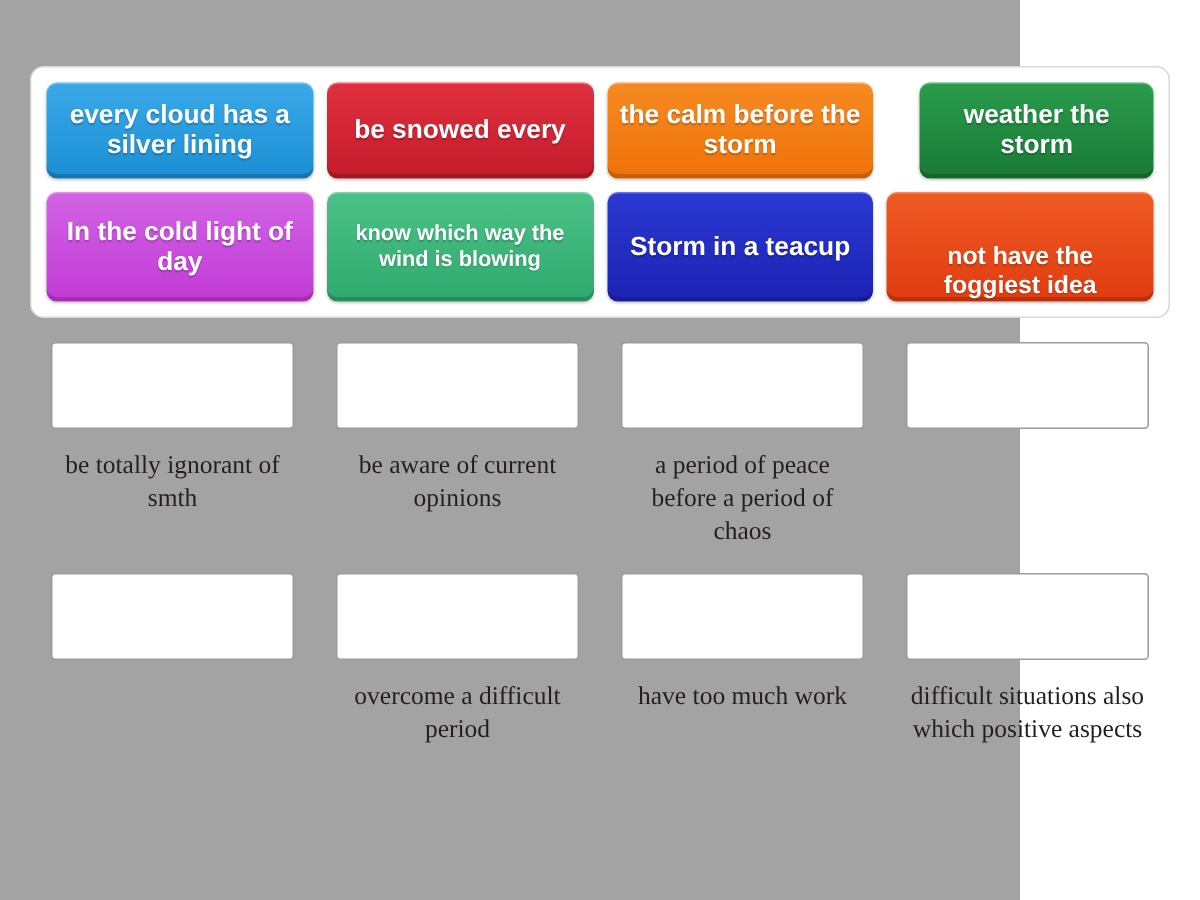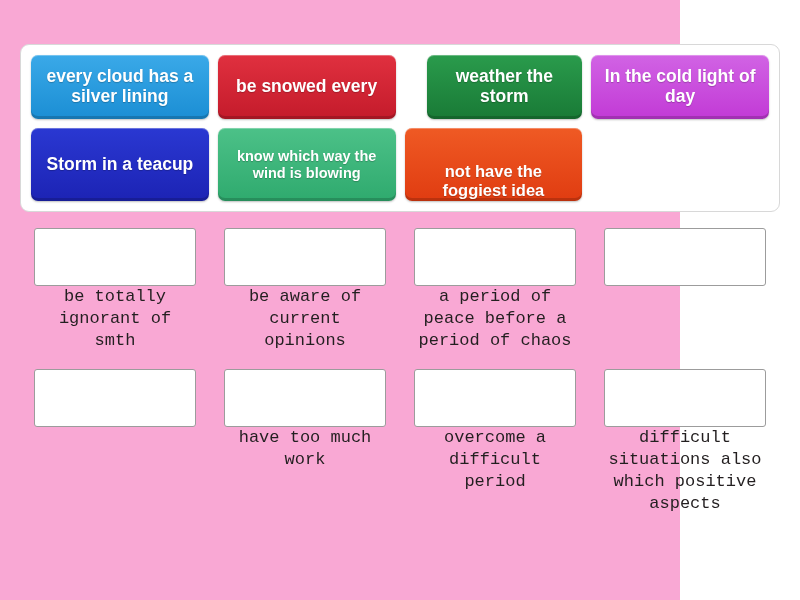--- a/index.html
+++ b/index.html
@@ -11,21 +11,21 @@
     height: 600px;
     background: #ffffff;
     font-family: "Liberation Sans", sans-serif;
     overflow: hidden;
   }
 
   #app {
     position: relative;
     width: 680px;
     height: 600px;
-    background: #f9a8d4;
+    background: #a3a3a3;
   }
 
   
   .tile-tray {
     position: absolute;
     left: 20px;
     top: 44px;
     width: 760px;
     height: 168px;
     background: #ffffff;
@@ -96,51 +96,55 @@
 
   .drop-zone {
     width: 100%;
     height: 58px;
     background: #ffffff;
     border: 1px solid #9c9c9c;
     border-radius: 3px;
   }
 
   .answer-text {
+    margin-top: 13px;
     font-size: 17px;
     color: #231f20;
     text-align: center;
     line-height: 1.28;
-    font-family: Liberation Mono, monospace;
+    font-family: Liberation Serif, serif;
   }
 </style>
 </head>
 <body>
 
 <div id="app">
 
   <div class="tile-tray">
     <div class="tile-grid" id="tile-grid">
         <div class="tile" style="background: linear-gradient(rgb(58, 169, 232) 0%, rgb(27, 142, 212) 100%);">
           <span class="tile-label fs-lg">every cloud has a silver lining</span>
         </div>
         <div class="tile" style="background: linear-gradient(rgb(224, 48, 63) 0%, rgb(196, 27, 43) 100%);">
           <span class="tile-label fs-lg">be snowed every</span>
         </div>
+        <div class="tile" style="background: linear-gradient(rgb(246, 138, 34) 0%, rgb(239, 114, 9) 100%);">
+          <span class="tile-label fs-lg">the calm before the storm</span>
+        </div>
         <div class="tile" style="background: linear-gradient(rgb(42, 155, 76) 0%, rgb(25, 122, 54) 100%); margin-left: 22px;">
           <span class="tile-label fs-lg">weather the storm</span>
         </div>
         <div class="tile" style="background: linear-gradient(rgb(209, 99, 228) 0%, rgb(194, 58, 214) 100%);">
           <span class="tile-label fs-lg">In the cold light of day</span>
         </div>
+        <div class="tile" style="background: linear-gradient(rgb(76, 193, 136) 0%, rgb(47, 170, 110) 100%);">
+          <span class="tile-label fs-sm">know which way the wind is blowing</span>
+        </div>
         <div class="tile" style="background: linear-gradient(rgb(42, 56, 210) 0%, rgb(28, 35, 180) 100%);">
           <span class="tile-label fs-lg">Storm in a teacup</span>
-        </div>
-        <div class="tile" style="background: linear-gradient(rgb(76, 193, 136) 0%, rgb(47, 170, 110) 100%);">
-          <span class="tile-label fs-sm">know which way the wind is blowing</span>
         </div>
         <div class="tile" style="background: linear-gradient(rgb(239, 90, 36) 0%, rgb(224, 60, 17) 100%);">
           <span class="tile-label fs-md">not have the foggiest idea</span>
         </div>
       </div>
   </div>
 
   <div class="answer-rows" id="answer-rows">
       <div class="answer-row">
         <div class="answer-cell">
@@ -158,25 +162,25 @@
         <div class="answer-cell">
           <div class="drop-zone"></div>
         </div>
       </div>
       <div class="answer-row">
         <div class="answer-cell">
           <div class="drop-zone"></div>
         </div>
         <div class="answer-cell">
           <div class="drop-zone"></div>
-          <div class="answer-text">have too much work</div>
+          <div class="answer-text">overcome a difficult period</div>
         </div>
         <div class="answer-cell">
           <div class="drop-zone"></div>
-          <div class="answer-text">overcome a difficult period</div>
+          <div class="answer-text">have too much work</div>
         </div>
         <div class="answer-cell">
           <div class="drop-zone"></div>
           <div class="answer-text">difficult situations also which positive aspects</div>
         </div>
       </div>
     </div>
 
 </div>
 

